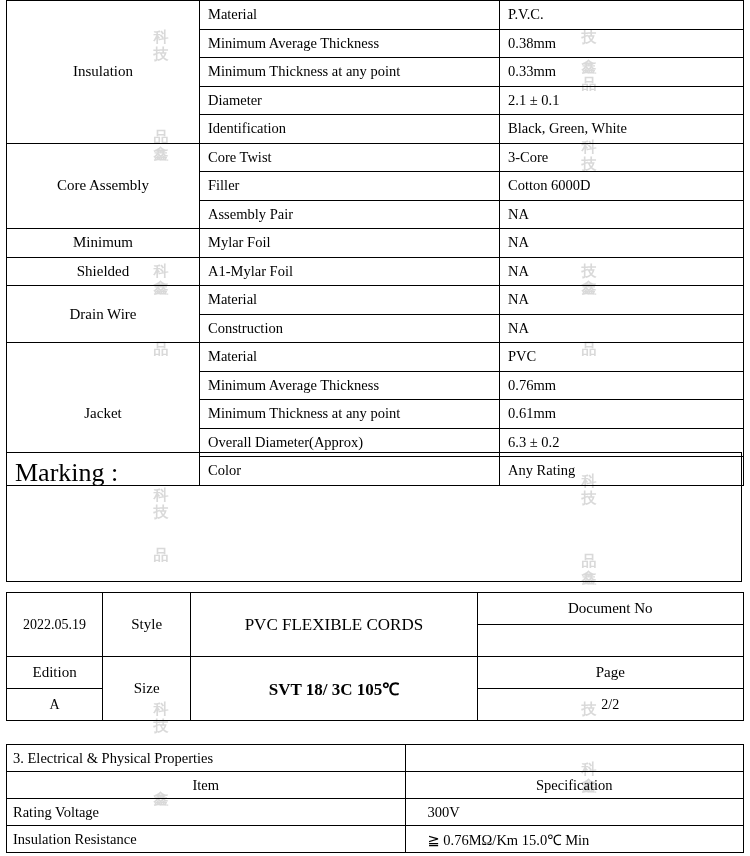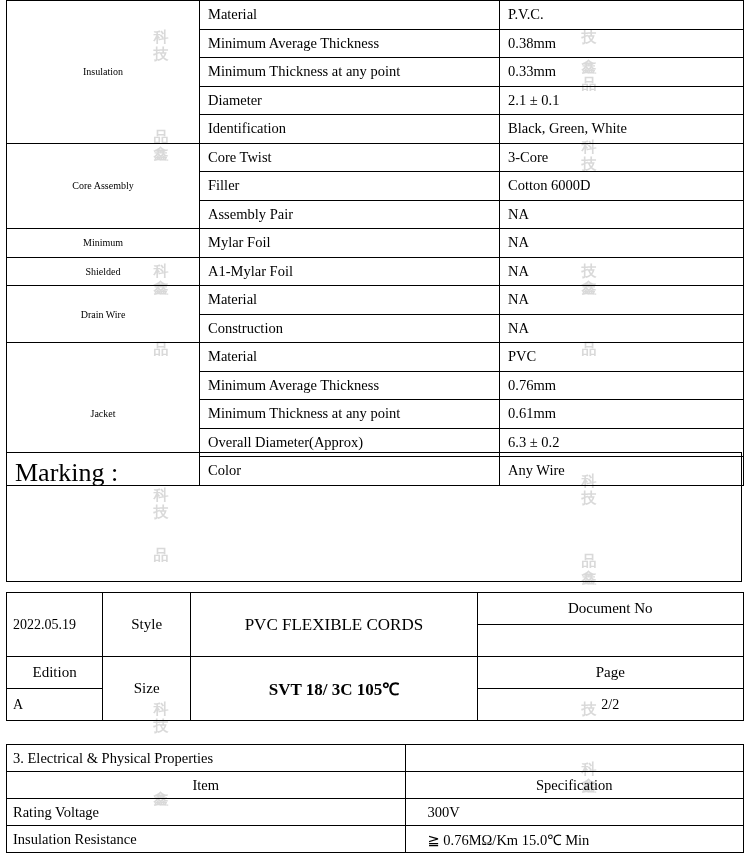--- a/index.html
+++ b/index.html
@@ -56,21 +56,21 @@
   
   .constr-wrap {
     position: absolute;
     left: 6px;
     top: 0px;
     width: 738px;
   }
   .constr td { height: 25.5px; }
   .c-group {
     text-align: center;
-    font-size: 10px;
+    font-size: 15px;
   }
   .c-item { padding-left: 8px; }
   .c-val  { padding-left: 8px; }
   .center { text-align: left; }
 
   
   .marking-box {
     position: absolute;
     left: 6px;
     top: 452px;
@@ -100,21 +100,21 @@
   .marking-text sup { font-size: 11px; }
 
   
   .title-wrap {
     position: absolute;
     left: 6px;
     top: 592px;
     width: 738px;
   }
   .title-table td { height: 29px; }
-  .tb-date   { font-size: 14px; }
+  .tb-date   { text-align: center; font-size: 14px; }
   .tb-lab    { text-align: center; font-size: 15px; }
   .tb-main   { text-align: center; font-size: 17px; }
   .tb-main-b { text-align: center; font-size: 17px; font-weight: bold; }
   .tb-doc    { text-align: center; font-size: 15px; }
   .tb-page   { text-align: center; font-size: 14px; }
 
   
   .elec-wrap {
     position: absolute;
     left: 6px;
@@ -265,21 +265,21 @@
           <tr>
             <td class="c-item" style="width: 285px;">Minimum Thickness at any point</td>
             <td class="c-val">0.61mm</td>
           </tr>
           <tr>
             <td class="c-item" style="width: 285px;">Overall Diameter(Approx)</td>
             <td class="c-val">6.3 ± 0.2</td>
           </tr>
           <tr>
             <td class="c-item" style="width: 285px;">Color</td>
-            <td class="c-val">Any Wire</td>
+            <td class="c-val">Any Rating</td>
           </tr>
         </tbody>
     </table>
   </div>
 
   <div class="marking-box">
     <div class="marking-title">Marking :</div>
   </div>
 
   <div class="title-wrap">

